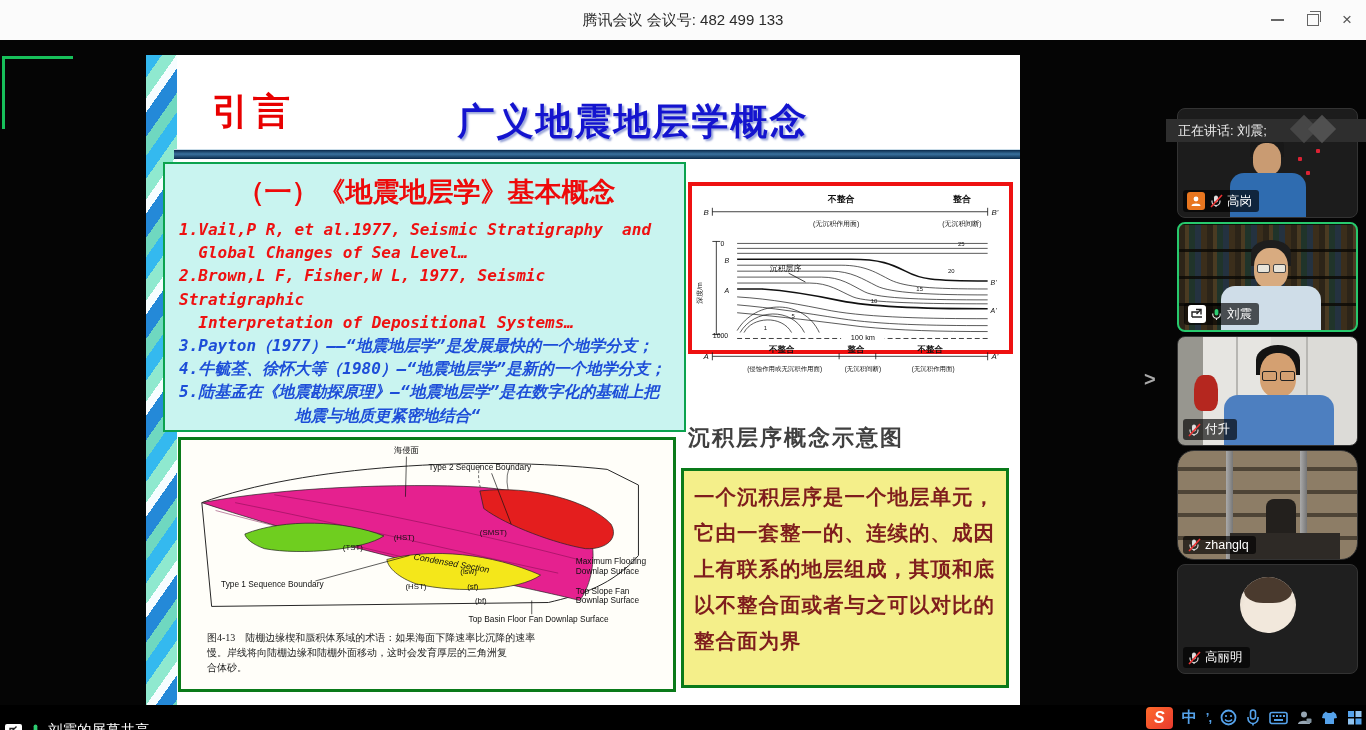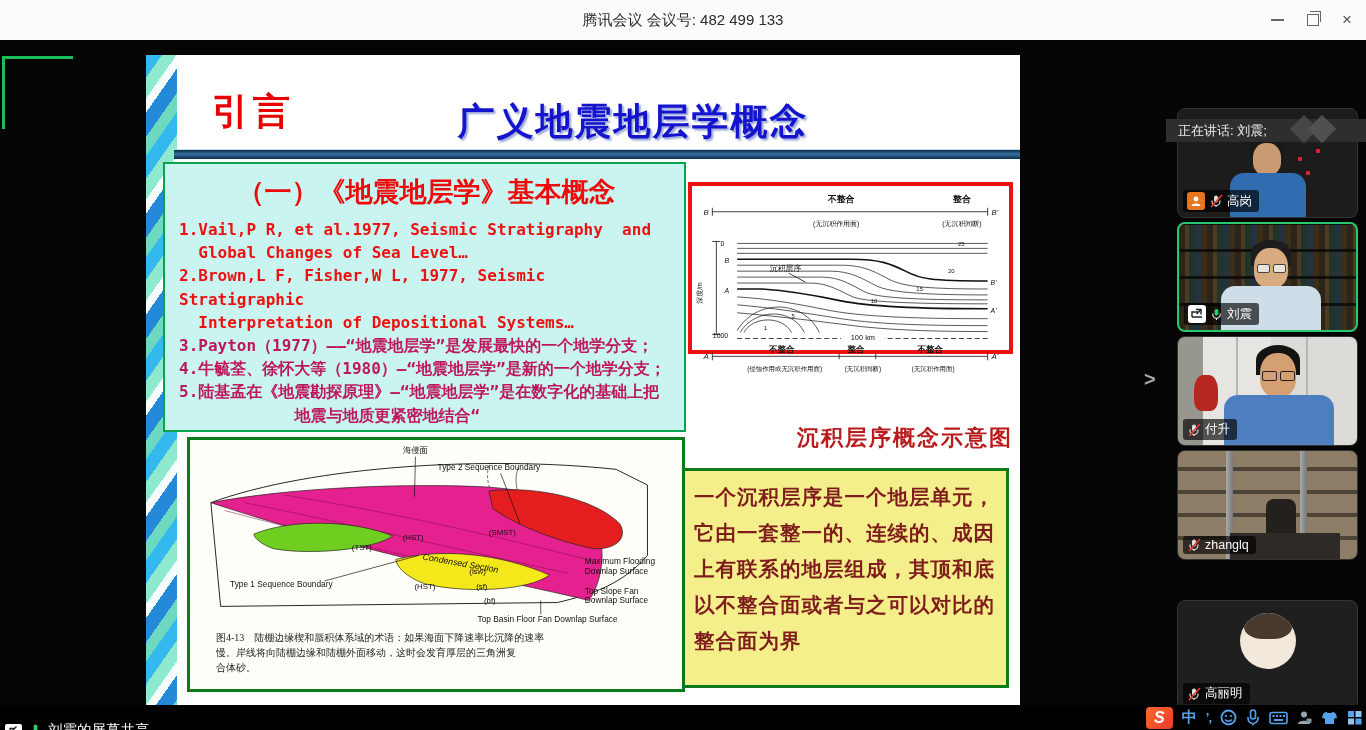--- a/index.html
+++ b/index.html
@@ -26,34 +26,34 @@
   .slide-title{position:absolute;left:120px;right:20px;top:42px;text-align:center;
                font-size:37px;font-weight:bold;color:#1414cf;letter-spacing:2px;
                text-shadow:2px 2px 2px #9aa6d8;}
   .header-rule{position:absolute;left:28px;right:0;top:94px;height:9px;
                background:linear-gradient(#0a2a4a,#39719d 45%,#0a2a4a);border-top:1px solid #c9dce8;}
   
   .concept-box{position:absolute;left:17px;top:107px;width:523px;height:270px;box-sizing:border-box;
                background:#c9f4f0;border:2px solid #0ba24e;padding:6px 10px 4px 14px;}
   .concept-heading{text-align:center;font-size:27px;font-weight:bold;color:#ee0a0a;margin:4px 0 8px;}
   .concept-item{font-family:"DejaVu Sans Mono","Liberation Mono",monospace;font-size:16px;font-weight:bold;
-                line-height:1.45;white-space:pre-wrap;margin:0;}
-  .c-red{color:#ee1111;} .c-purple{color:#be185d;}
+                line-height:1.45;white-space:pre-wrap;margin:0;font-style:italic;}
+  .c-red{color:#ee1111;} .c-purple{color:#1d4ed8;}
   
   .seq-box{position:absolute;left:542px;top:127px;width:325px;height:172px;box-sizing:border-box;
            background:#fff;border:4px solid #ee1111;}
   .seq-box svg{display:block;}
-  .seq-caption{position:absolute;left:542px;top:368px;width:325px;text-align:right;
-               font-size:22px;font-weight:bold;color:#b91c1c;letter-spacing:2px;}
+  .seq-caption{position:absolute;left:542px;top:368px;width:325px;text-align:left;
+               font-size:22px;font-weight:bold;color:#404040;letter-spacing:2px;}
   
   .def-box{position:absolute;left:535px;top:413px;width:328px;height:220px;box-sizing:border-box;
            background:#f4ef8a;border:3px solid #0a7a1a;padding:8px 10px;}
   .def-text{font-size:20.5px;font-weight:bold;color:#7f1d1d;line-height:1.75;letter-spacing:1px;}
   
-  .block-box{position:absolute;left:41px;top:382px;width:498px;height:255px;box-sizing:border-box;
+  .block-box{position:absolute;left:32px;top:382px;width:498px;height:255px;box-sizing:border-box;
              background:#fffef9;border:3px solid #0a7a1a;overflow:hidden;}
   .block-caption{font-family:"Liberation Serif",serif;font-size:10px;color:#222;line-height:1.5;
                  white-space:pre-line;padding:0 20px 0 26px;}
   
   .tile{position:absolute;left:1177px;width:181px;height:110px;border-radius:8px;overflow:hidden;
         background:#1c1c1c;border:1px solid #333;box-sizing:border-box;cursor:default;}
   .tile.speaking{border:2px solid #27c96d;}
   .badge-row{position:absolute;left:5px;bottom:5px;display:flex;align-items:center;gap:4px;
              background:rgba(0,0,0,.65);border-radius:3px;padding:2px 7px 2px 4px;}
   .badge-row .pname{color:#fff;font-size:12.5px;}
@@ -63,25 +63,25 @@
   .bg-map{background:linear-gradient(115deg,#b9b295 0%,#d9cdaa 35%,#cdb astonishing 0,#cdb089 65%,#e2d8bd 100%);}
   .dot{position:absolute;width:4px;height:4px;background:#d23; border-radius:1px;}
   .p-head{position:absolute;border-radius:45% 45% 40% 40%;}
   .p-hair{position:absolute;border-radius:50% 50% 0 0;}
   .p-body{position:absolute;border-radius:14px 14px 0 0;}
   .bg-shelf{background:repeating-linear-gradient(90deg,#2c2418 0 6px,#4a3b22 6px 10px,#20342a 10px 16px,#243240 16px 22px,#3b2e1b 22px 28px);}
   .shelf-lines{position:absolute;inset:0;background:repeating-linear-gradient(0deg,transparent 0 24px,rgba(10,8,4,.8) 24px 27px);}
   .bg-door{background:linear-gradient(90deg,#97968f 0 14%,#e6e5e1 14% 52%,#dcdbd7 52% 100%);}
   .door-line{position:absolute;top:0;bottom:0;width:2px;background:#b7b6b2;}
   .jacket{position:absolute;left:16px;top:38px;width:24px;height:36px;background:#b5271f;border-radius:40% 40% 30% 30%;}
-  .bg-office{background:repeating-linear-gradient(0deg,#8d7d66 0 19px,#4e4436 19px 23px);}
+  .bg-office{background:repeating-linear-gradient(0deg,#8d7d66 0 19px,#4e4436 19px 23px);border-radius:17px;}
   .post{position:absolute;top:0;bottom:0;width:7px;background:linear-gradient(90deg,#aaa,#777);}
   .desk{position:absolute;left:52px;bottom:0;width:110px;height:26px;background:#2e2a26;}
   .chair{position:absolute;left:88px;bottom:18px;width:30px;height:42px;background:#23201d;border-radius:8px 8px 3px 3px;}
-  .bg-dark{background:#1f1f1f;margin-top:36px;}
+  .bg-dark{background:#1f1f1f;}
   .avatar{position:absolute;left:62px;top:12px;width:56px;height:56px;border-radius:50%;
           background:radial-gradient(circle at 50% 60%,#f2e8dc 55%,#ded2c4);overflow:hidden;}
   .avatar .hair{position:absolute;left:4px;top:-4px;width:48px;height:30px;border-radius:50% 50% 40% 40%;background:#4a3a2e;}
   .banner{position:absolute;left:1166px;right:0;top:119px;height:23px;background:#2e2e2e;
           display:flex;align-items:center;z-index:5;}
   .banner .btext{color:#ececec;font-size:13px;padding-left:12px;}
   .wm{position:absolute;left:120px;top:-6px;width:70px;height:34px;opacity:.85;}
   .wm .d1,.wm .d2{position:absolute;width:20px;height:20px;background:#4b4b4b;transform:rotate(45deg);top:6px;}
   .wm .d1{left:8px;} .wm .d2{left:26px;background:#565656;}
   #collapse-arrow{position:absolute;left:1144px;top:368px;color:#a9a9a9;font-size:20px;font-weight:bold;cursor:pointer;}

